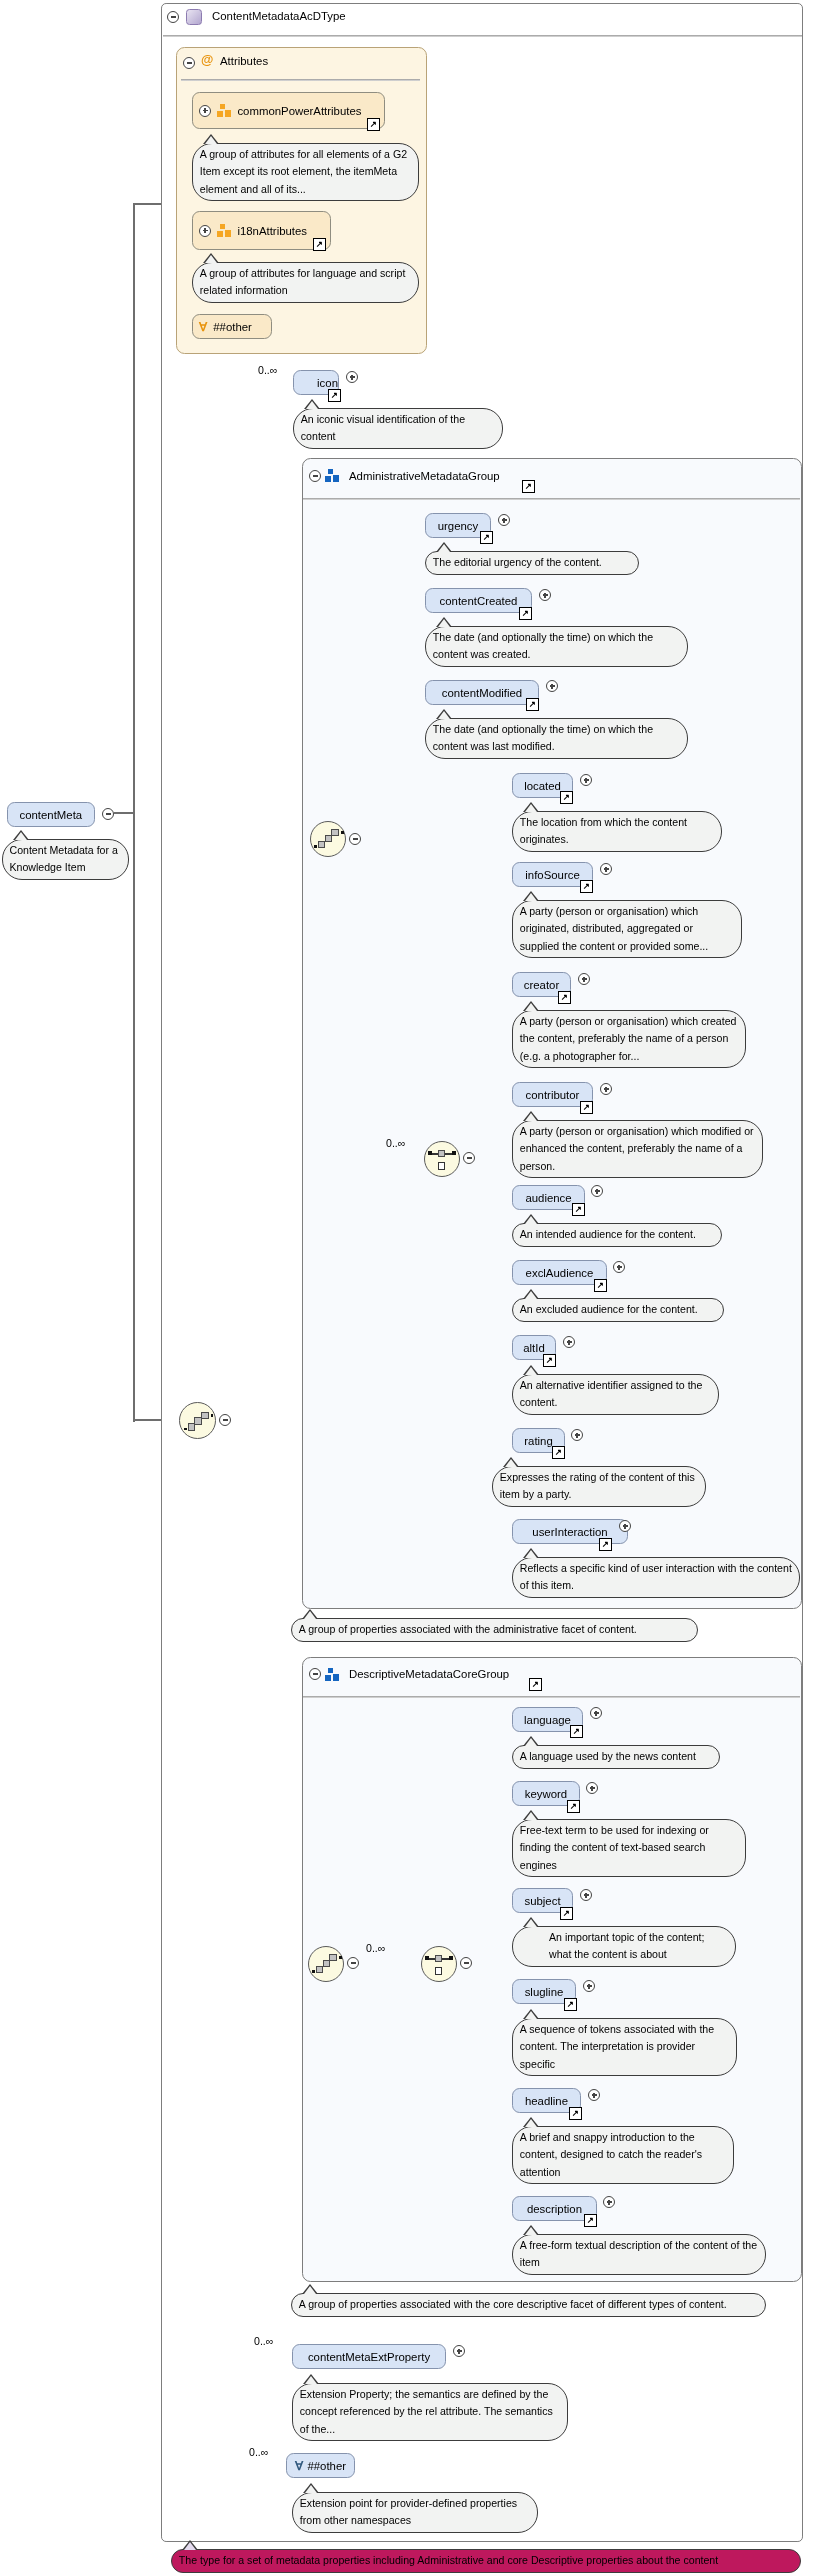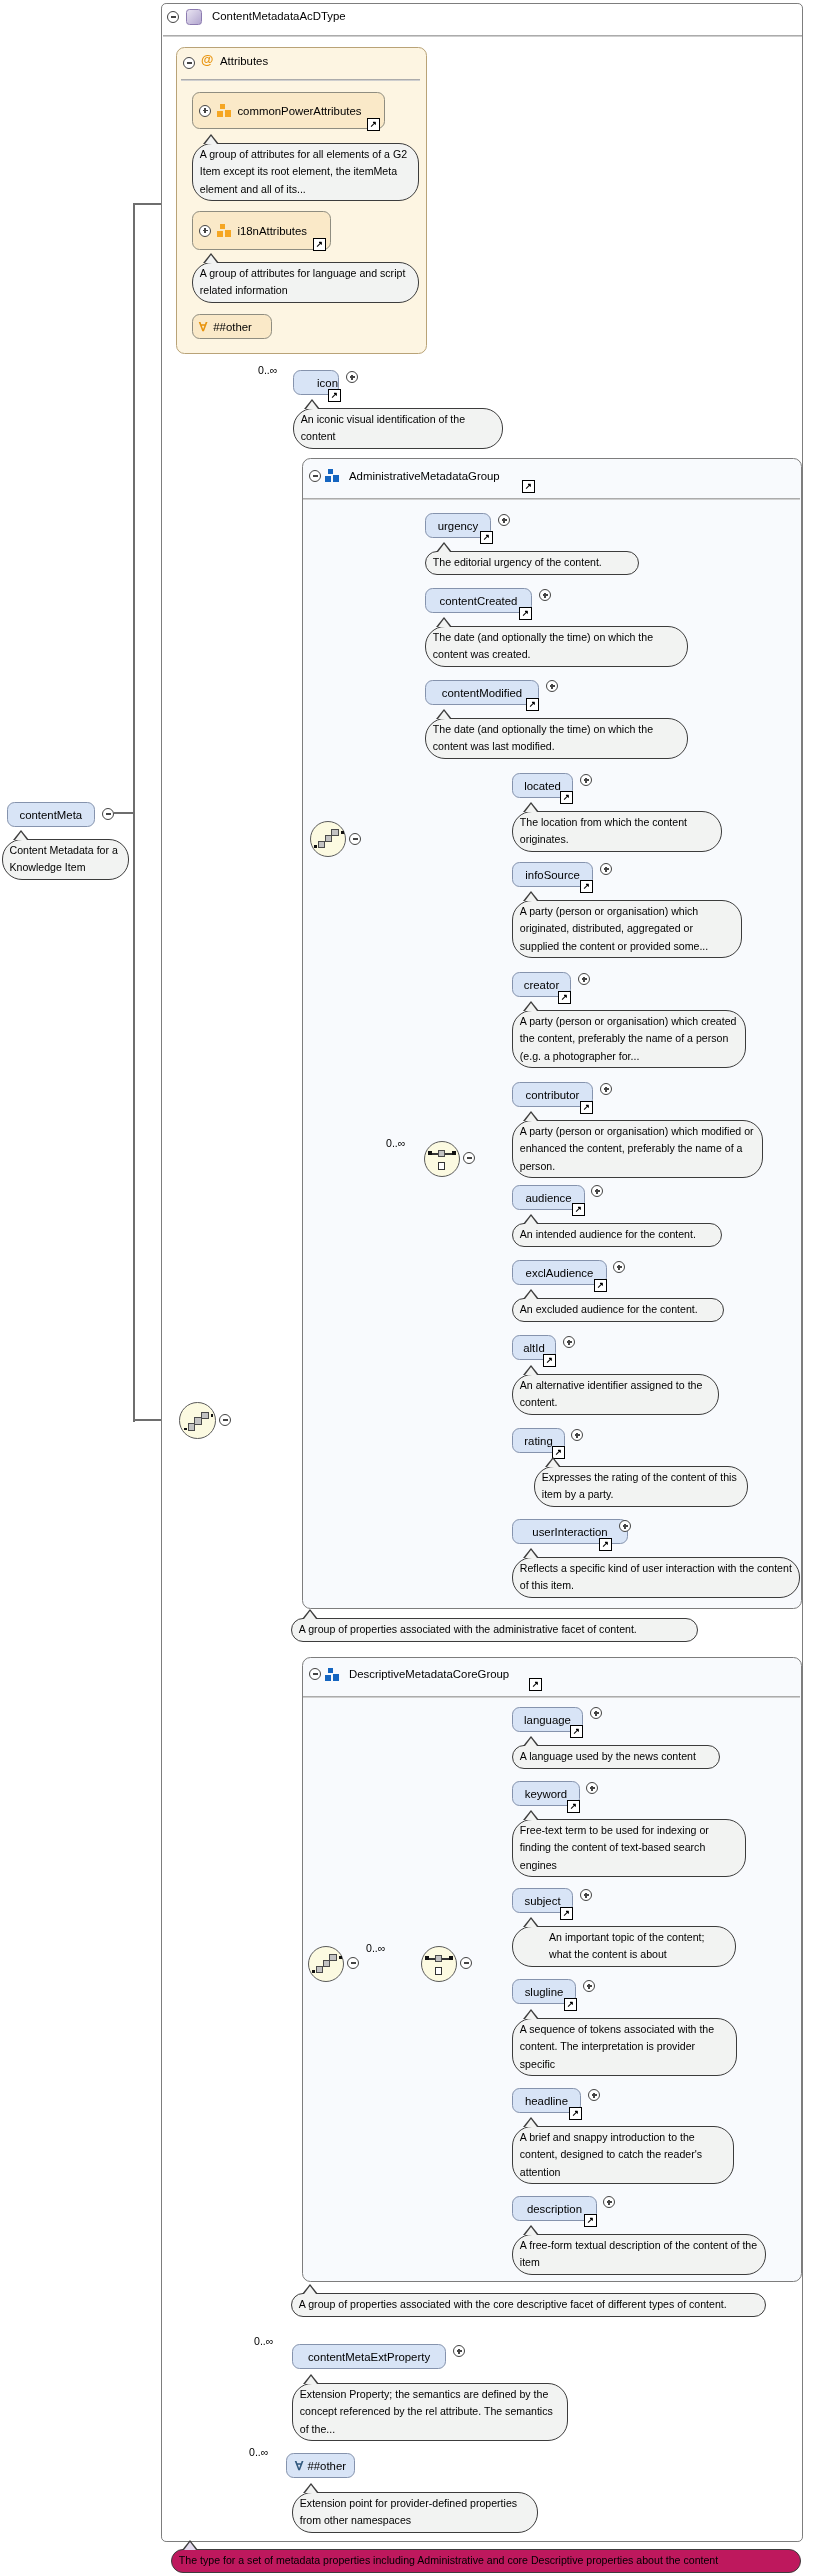--- a/index.html
+++ b/index.html
@@ -258,21 +258,21 @@
 </div>
 <div class="op plus" style="left:563px;top:1336px;"></div>
 <div class="larr" style="left:543px;top:1354px;">↗</div>
 <div class="ann" style="left:512px;top:1374px;width:207px;">An alternative identifier assigned to the content.</div>
 
 <div class="elb" style="left:512px;top:1428px;width:53px;">
   <span>rating</span>
 </div>
 <div class="op plus" style="left:571px;top:1429px;"></div>
 <div class="larr" style="left:552px;top:1446px;">↗</div>
-<div class="ann" style="left:534px;top:1466px;width:214px;">Expresses the rating of the content of this item by a party.</div>
+<div class="ann" style="left:492px;top:1466px;width:214px;">Expresses the rating of the content of this item by a party.</div>
 
 <div class="elb" style="left:512px;top:1519px;width:116px;">
   <span>userInteraction</span>
 </div>
 <div class="op plus" style="left:619px;top:1520px;"></div>
 <div class="larr" style="left:599px;top:1538px;">↗</div>
 <div class="ann" style="left:512px;top:1557px;width:288px;">Reflects a specific kind of user interaction with the content of this item.</div>
 
 <div class="ann" style="left:291px;top:1618px;width:407px;">A group of properties associated with the administrative facet of content.</div>
 

